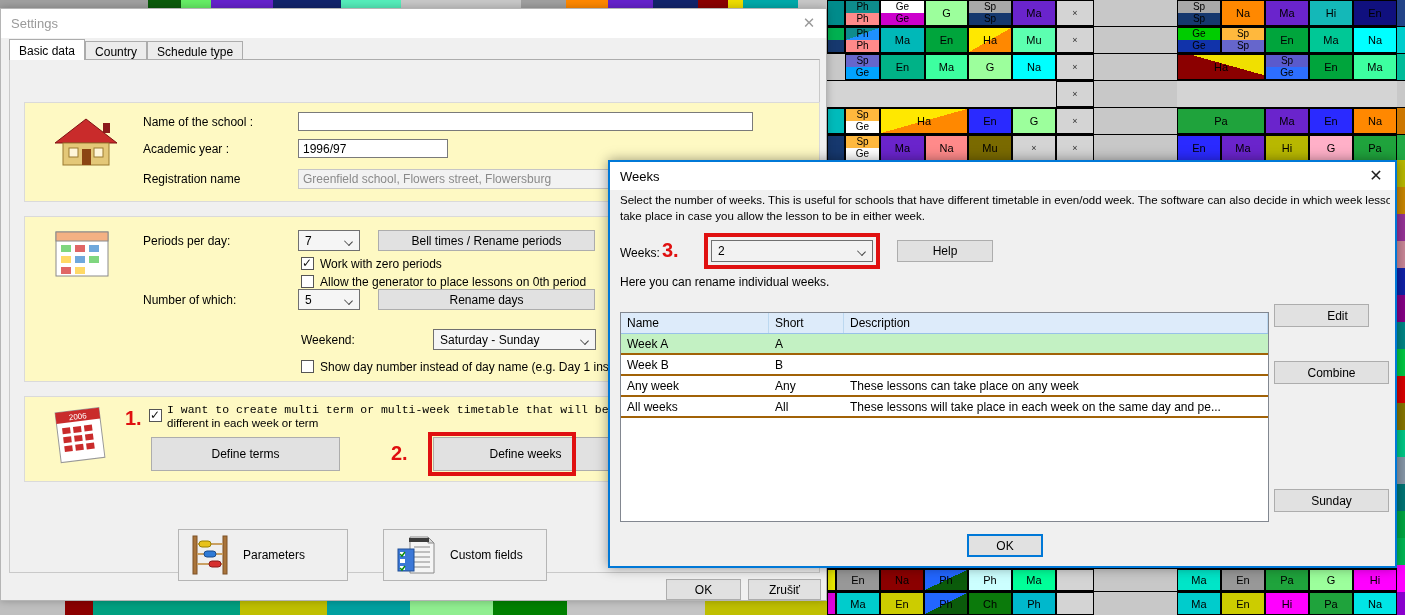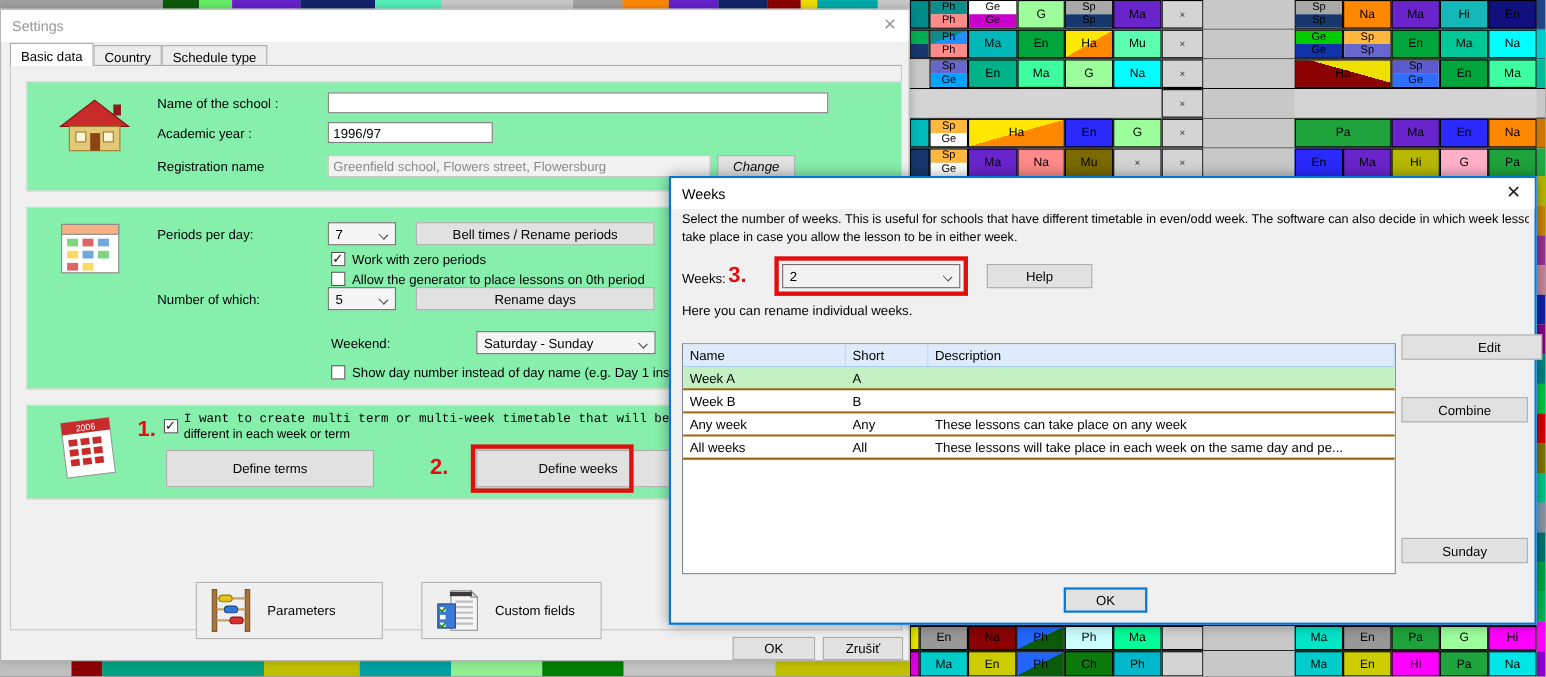--- a/index.html
+++ b/index.html
@@ -26,21 +26,21 @@
   .dlg-weeks{border:2px solid #0078D7;box-shadow:0 0 12px rgba(0,0,0,.4);z-index:20;}
   .titlebar{position:absolute;left:0;top:0;right:0;height:29px;background:#FFFFFF;display:flex;align-items:center;padding:0 10px;}
   .titlebar .ttl{font-size:13px;}
   .ttl.dim{color:#9A9A9A;}
   .closex{position:absolute;top:4px;font-size:15px;line-height:20px;width:22px;text-align:center;cursor:pointer;}
   .closex.dim{color:#9A9A9A;}
   .tabs{position:absolute;left:8px;top:30px;display:flex;align-items:flex-end;height:21px;}
   .tab{border:1px solid #ACACAC;border-bottom:none;background:#ECECEC;padding:3px 9px 3px 9px;font-size:12px;margin-right:0px;height:19px;}
   .tab.active{background:#FFFFFF;height:21px;position:relative;z-index:2;padding-top:4px;}
   .tabpage{position:absolute;background:#F0F0F0;border:1px solid #C9C9C9;border-top:1px solid #ACACAC;}
-  .group{position:absolute;border:1px solid #DADADA;background:#86efac;}
+  .group{position:absolute;border:1px solid #DADADA;background:#fef9c3;margin-top:28px;}
   .lbl{position:absolute;white-space:nowrap;}
   .inp{position:absolute;border:1px solid #7A7A7A;background:#fff;font-family:inherit;font-size:12px;padding:1px 4px;}
   .inp.disabled{background:#F2F2F2;border-color:#C6C6C6;color:#8A8A8A;}
   .btn{position:absolute;border:1px solid #ADADAD;background:#E1E1E1;font-family:inherit;font-size:12px;
        display:flex;align-items:center;justify-content:center;cursor:pointer;padding:0;}
   .btn.big{background:#EFEFEF;border-color:#B5B5B5;justify-content:flex-start;padding-left:12px;gap:14px;}
   .btn.focus{border:2px solid #0078D7;}
   .combo{position:absolute;border:1px solid #707070;background:#F5F5F5;display:flex;align-items:center;
          padding:0 6px;cursor:pointer;}
   .combo .chev{position:absolute;right:7px;top:7px;width:7px;height:7px;border-right:1.6px solid #444;border-bottom:1.6px solid #444;transform:rotate(45deg) scale(1,.8);transform-origin:center;}
@@ -565,19 +565,19 @@
         <div class="c-short">Any</div>
         <div class="c-desc">These lessons can take place on any week</div>
       </div>
       <div class="wt-row">
         <div class="c-name">All weeks</div>
         <div class="c-short">All</div>
         <div class="c-desc">These lessons will take place in each week on the same day and pe...</div>
       </div>
     </div>
 
-    <button class="btn" style="left:664px;top:142px;width:128px;height:23px;padding-left:32px;">Edit</button>
+    <button class="btn" style="left:664px;top:142px;width:95px;height:23px;padding-left:32px;">Edit</button>
     <button class="btn" style="left:664px;top:199px;width:115px;height:23px;">Combine</button>
     <button class="btn" style="left:664px;top:327px;width:115px;height:23px;">Sunday</button>
     <button class="btn focus" style="left:357px;top:372px;width:76px;height:23px;">OK</button>
   </div>
 
 </div>
 
 </body></html>

